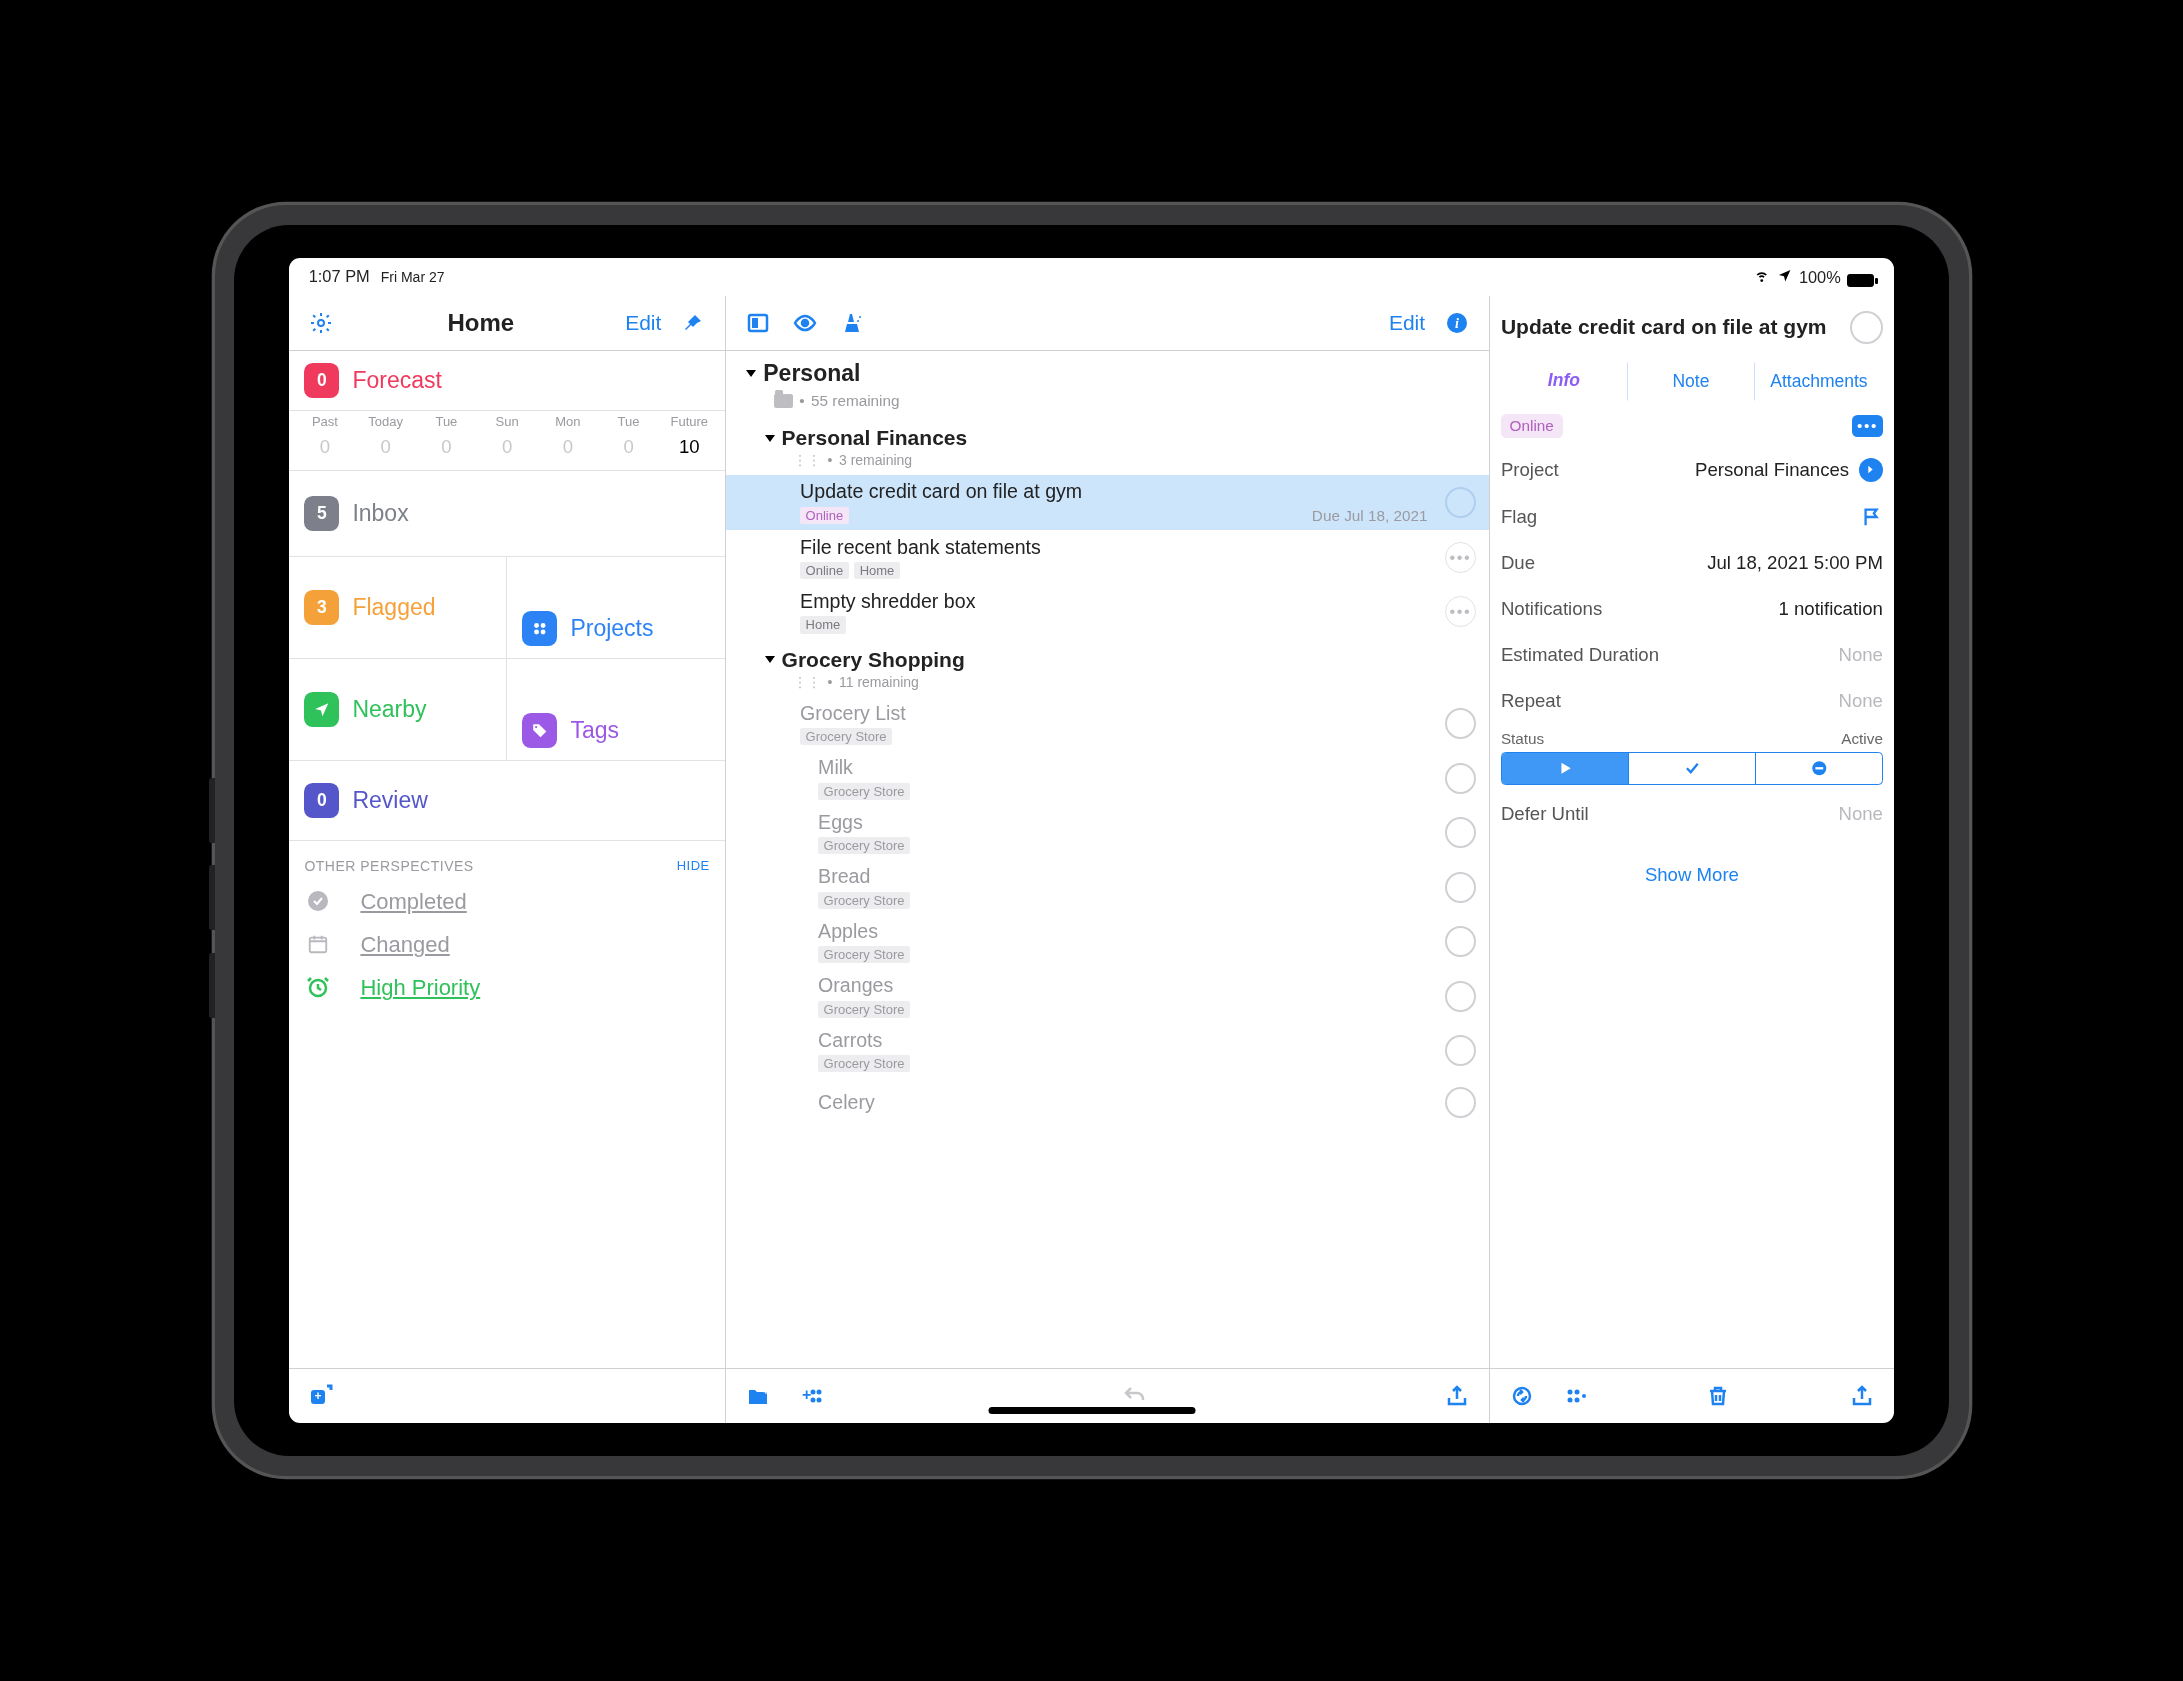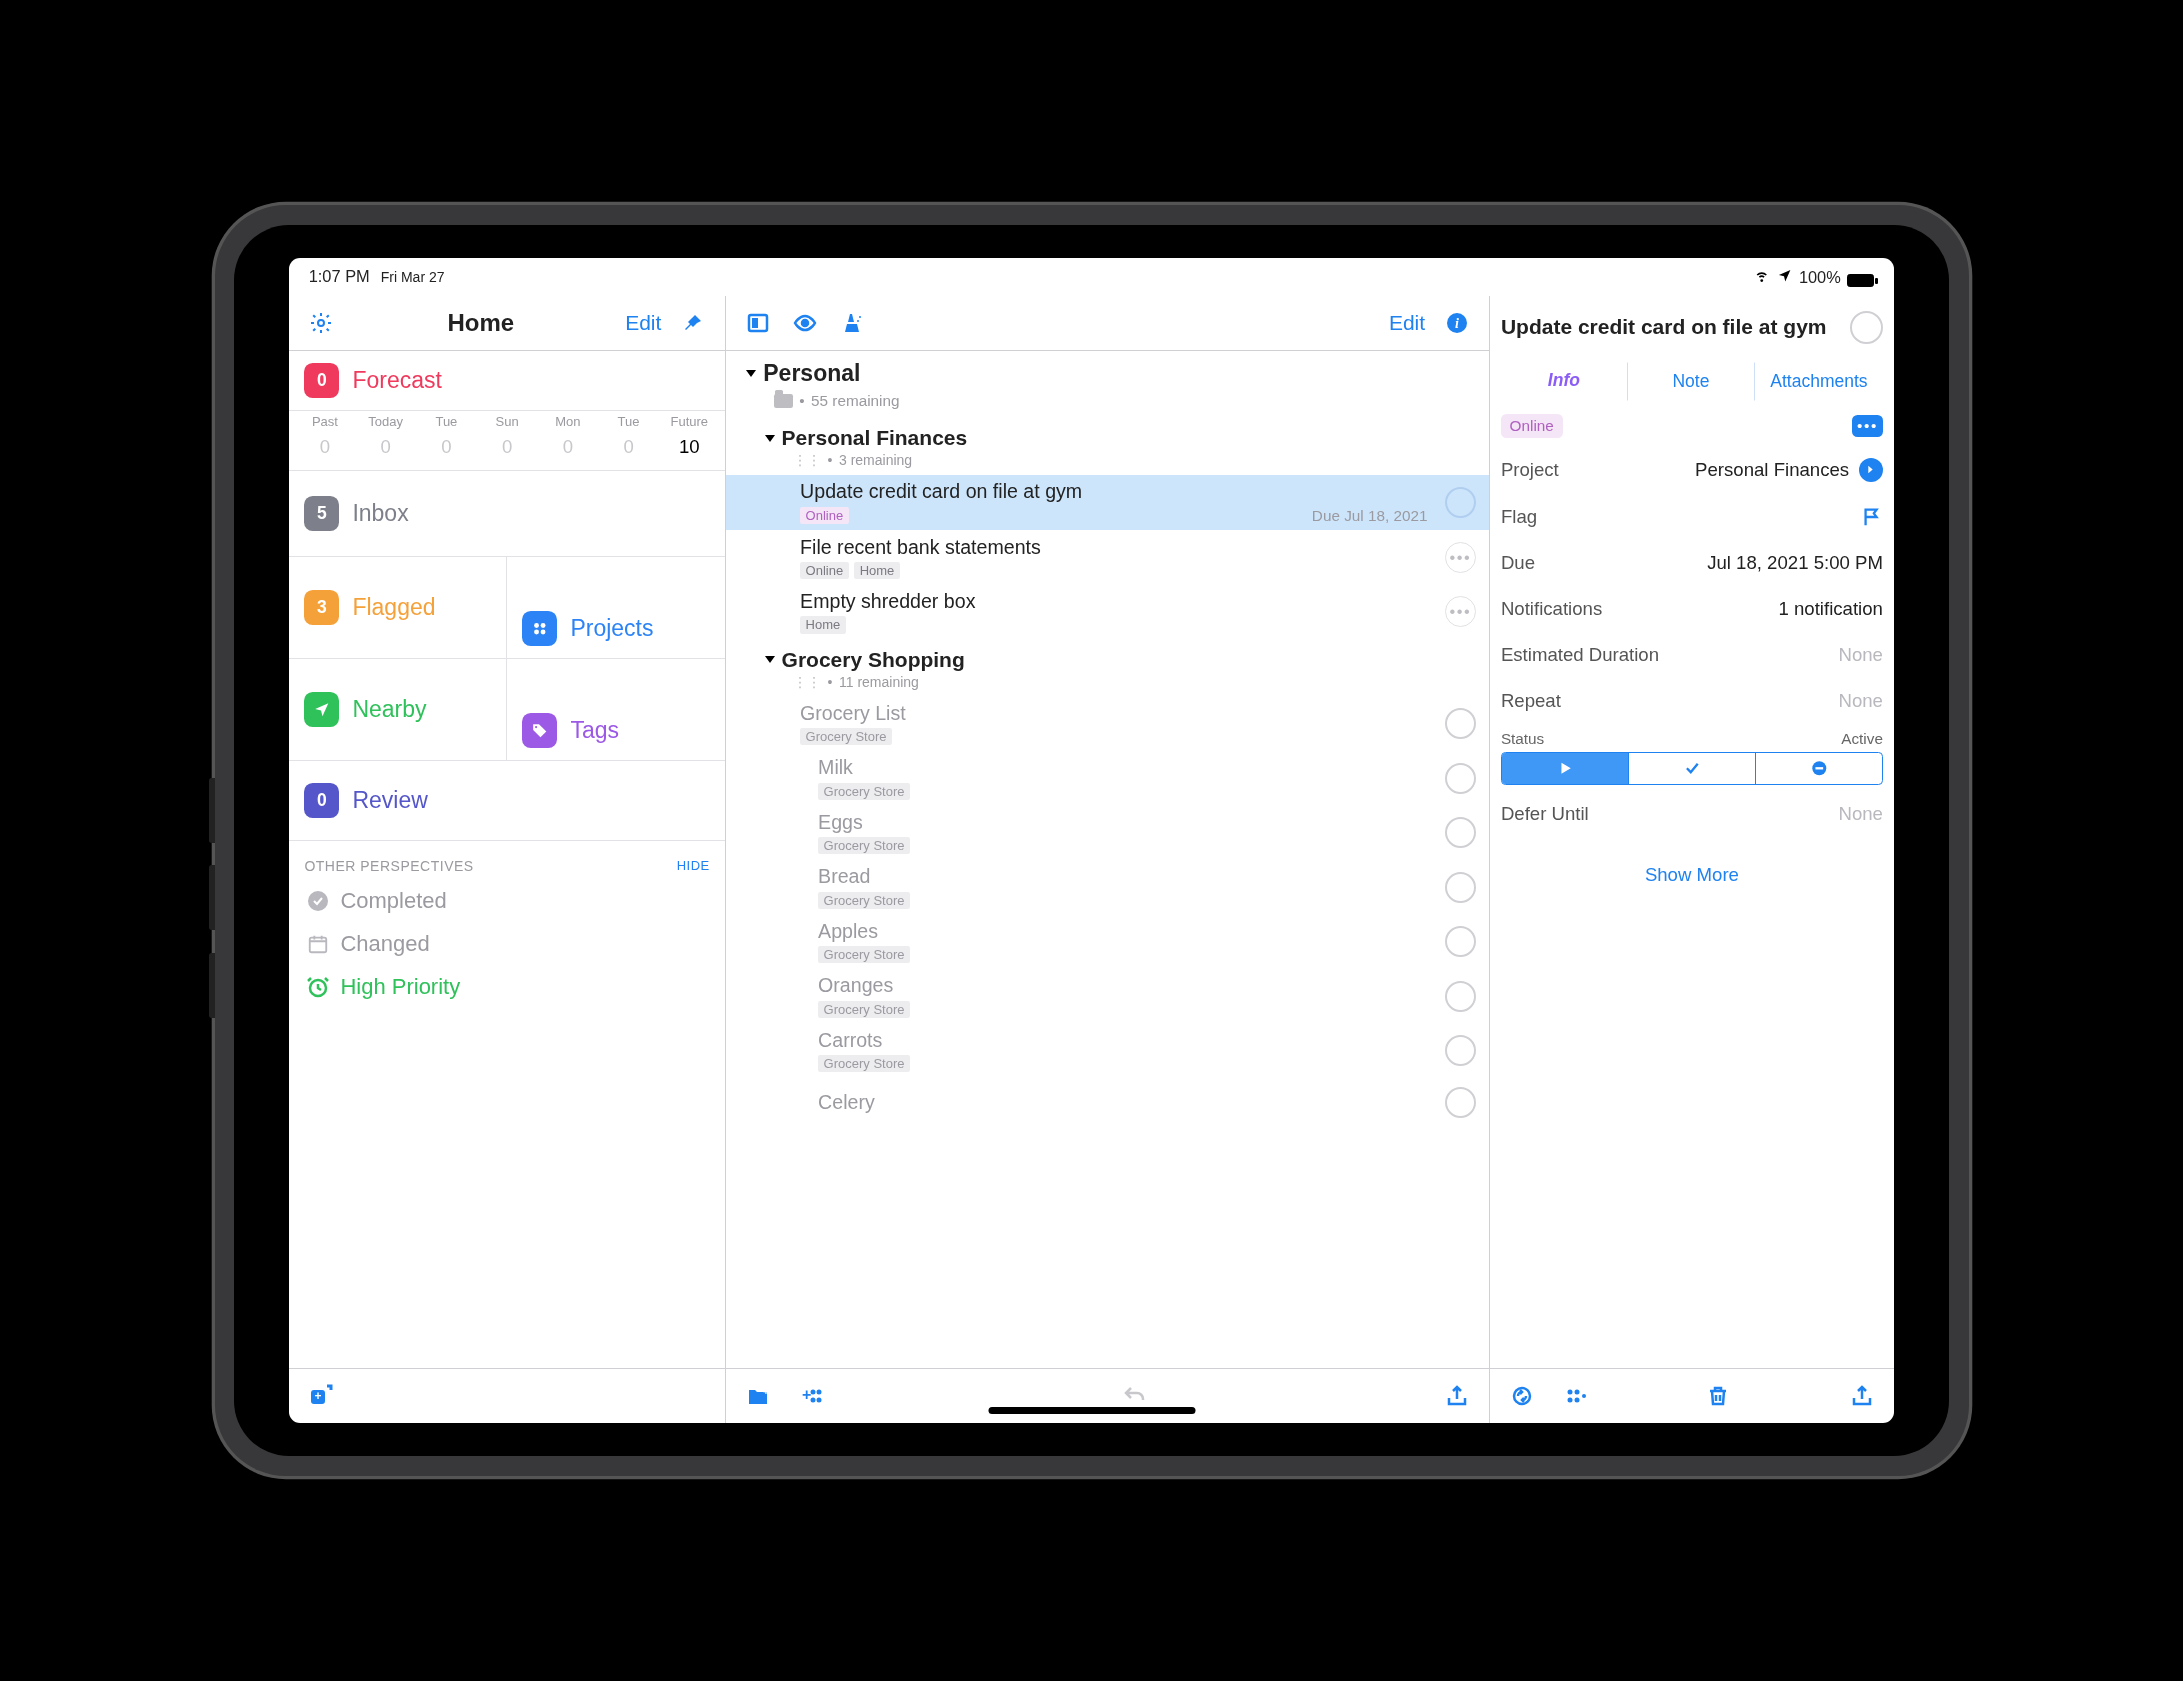--- a/index.html
+++ b/index.html
@@ -45,21 +45,21 @@
   .fc .val { font-size:18.6px; color:#c8c8cc; margin-top:7.6px;}
   .fc .val.active{ color:#000;}
 
   .grid2 { display:grid; grid-template-columns:1fr 1fr;}
   .grid2 .cell { border-right:1.1px solid #e2e2e6;}
   .grid2 .cell:nth-child(2n){border-right:none;margin-top:42px;}
 
   .sect-head { display:flex; align-items:center; padding: 16.4px 15.3px 5.5px; color:#9a9aa0; font-size:14px; letter-spacing:0.5px;}
   .sect-head .hide { margin-left:auto; color:#1e82f0; font-size:13px;}
 
-  .persp-row { display:flex; align-items:center; gap:8px; padding:7.6px 15.3px; color:#9a9aa0;}
+  .persp-row { display:flex; align-items:flex-end; gap:28px; padding:7.6px 15.3px; color:#9a9aa0;text-decoration:underline;}
   .persp-row .picon { width:28px; height:28px; display:flex; align-items:center; justify-content:center;}
   .persp-row.active { color:#2fc15a;}
 
   .col-foot { height:55px; border-top:1.1px solid #d0d0d4; display:flex; align-items:center; padding:0 16.4px; gap:22px;}
 
   
   .group-title { display:flex; align-items:center; gap:7.6px; padding: 9.8px 14px 2.2px 19.6px; font-weight:700; font-size:23px;}
   .group-sub { display:flex; align-items:center; gap:6.5px; padding: 2.2px 14px 7.6px 48px; color:#9a9aa0; font-size:15.3px;}
   .folder-ico { width:18.6px; height:14px; background:#bdbdc2; border-radius:2.2px; position:relative;}
   .folder-ico::before{content:"";position:absolute;top:-3.3px;left:1.1px;width:7.6px;height:4.4px;background:#bdbdc2;border-radius:1.6px 1.6px 0 0;}

